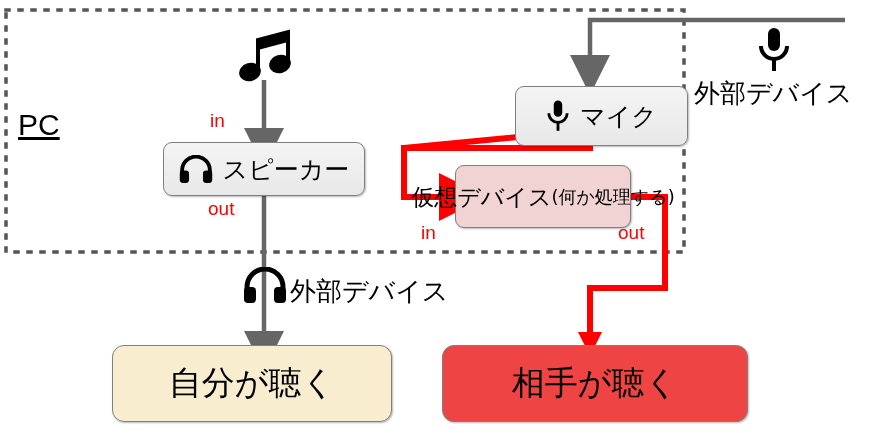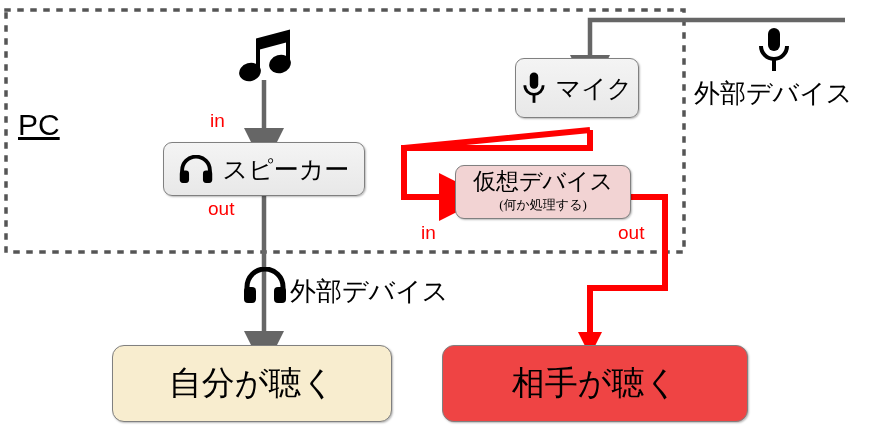--- a/index.html
+++ b/index.html
@@ -38,48 +38,47 @@
     align-items: center;
     justify-content: center;
     gap: 10px;
     width: 100%;
   }
   #node-speaker {
     left: 163px; top: 142px; width: 202px; height: 54px;
     background: linear-gradient(#f4f4f4, #e8e8e8);
   }
   #node-mic {
-    left: 515px; top: 58px; width: 124px; height: 60px;
+    left: 515px; top: 86px; width: 173px; height: 60px;
     background: linear-gradient(#f4f4f4, #e8e8e8);
   }
   #node-virtual {
-    left: 455px; top: 165px; width: 176px; height: 54px;
+    left: 455px; top: 165px; width: 176px; height: 63px;
     background: #f2d3d3;
-    flex-direction: column;
     gap: 0px;
   }
   #node-self {
     left: 112px; top: 345px; width: 280px; height: 77px;
     background: #f8edcf;
     border-radius: 12px;
   }
   #node-other {
     left: 442px; top: 345px; width: 306px; height: 77px;
     background: #ef4444;
     border-radius: 12px;
   }
   .label-jp {
     font-family: "DejaVu Sans", "Liberation Sans", sans-serif;
     color: #000000;
     white-space: nowrap;
   }
   #node-speaker .label-jp { font-size: 25px; }
   #node-mic .label-jp { font-size: 25px; }
   #node-virtual .vd-title { font-size: 23px; line-height: 26px; }
-  #node-virtual .vd-sub { font-size: 13px; line-height: 22px; font-family: Liberation Serif, serif; }
+  #node-virtual .vd-sub { font-size: 18px; line-height: 22px; }
   #node-self .label-jp, #node-other .label-jp { font-size: 33px; }
 
   .pc-label {
     position: absolute;
     left: 18px; top: 108px;
     font-size: 30px;
     color: #000000;
     font-family: "Liberation Sans", "DejaVu Sans", sans-serif;
     text-decoration: underline;
   }

